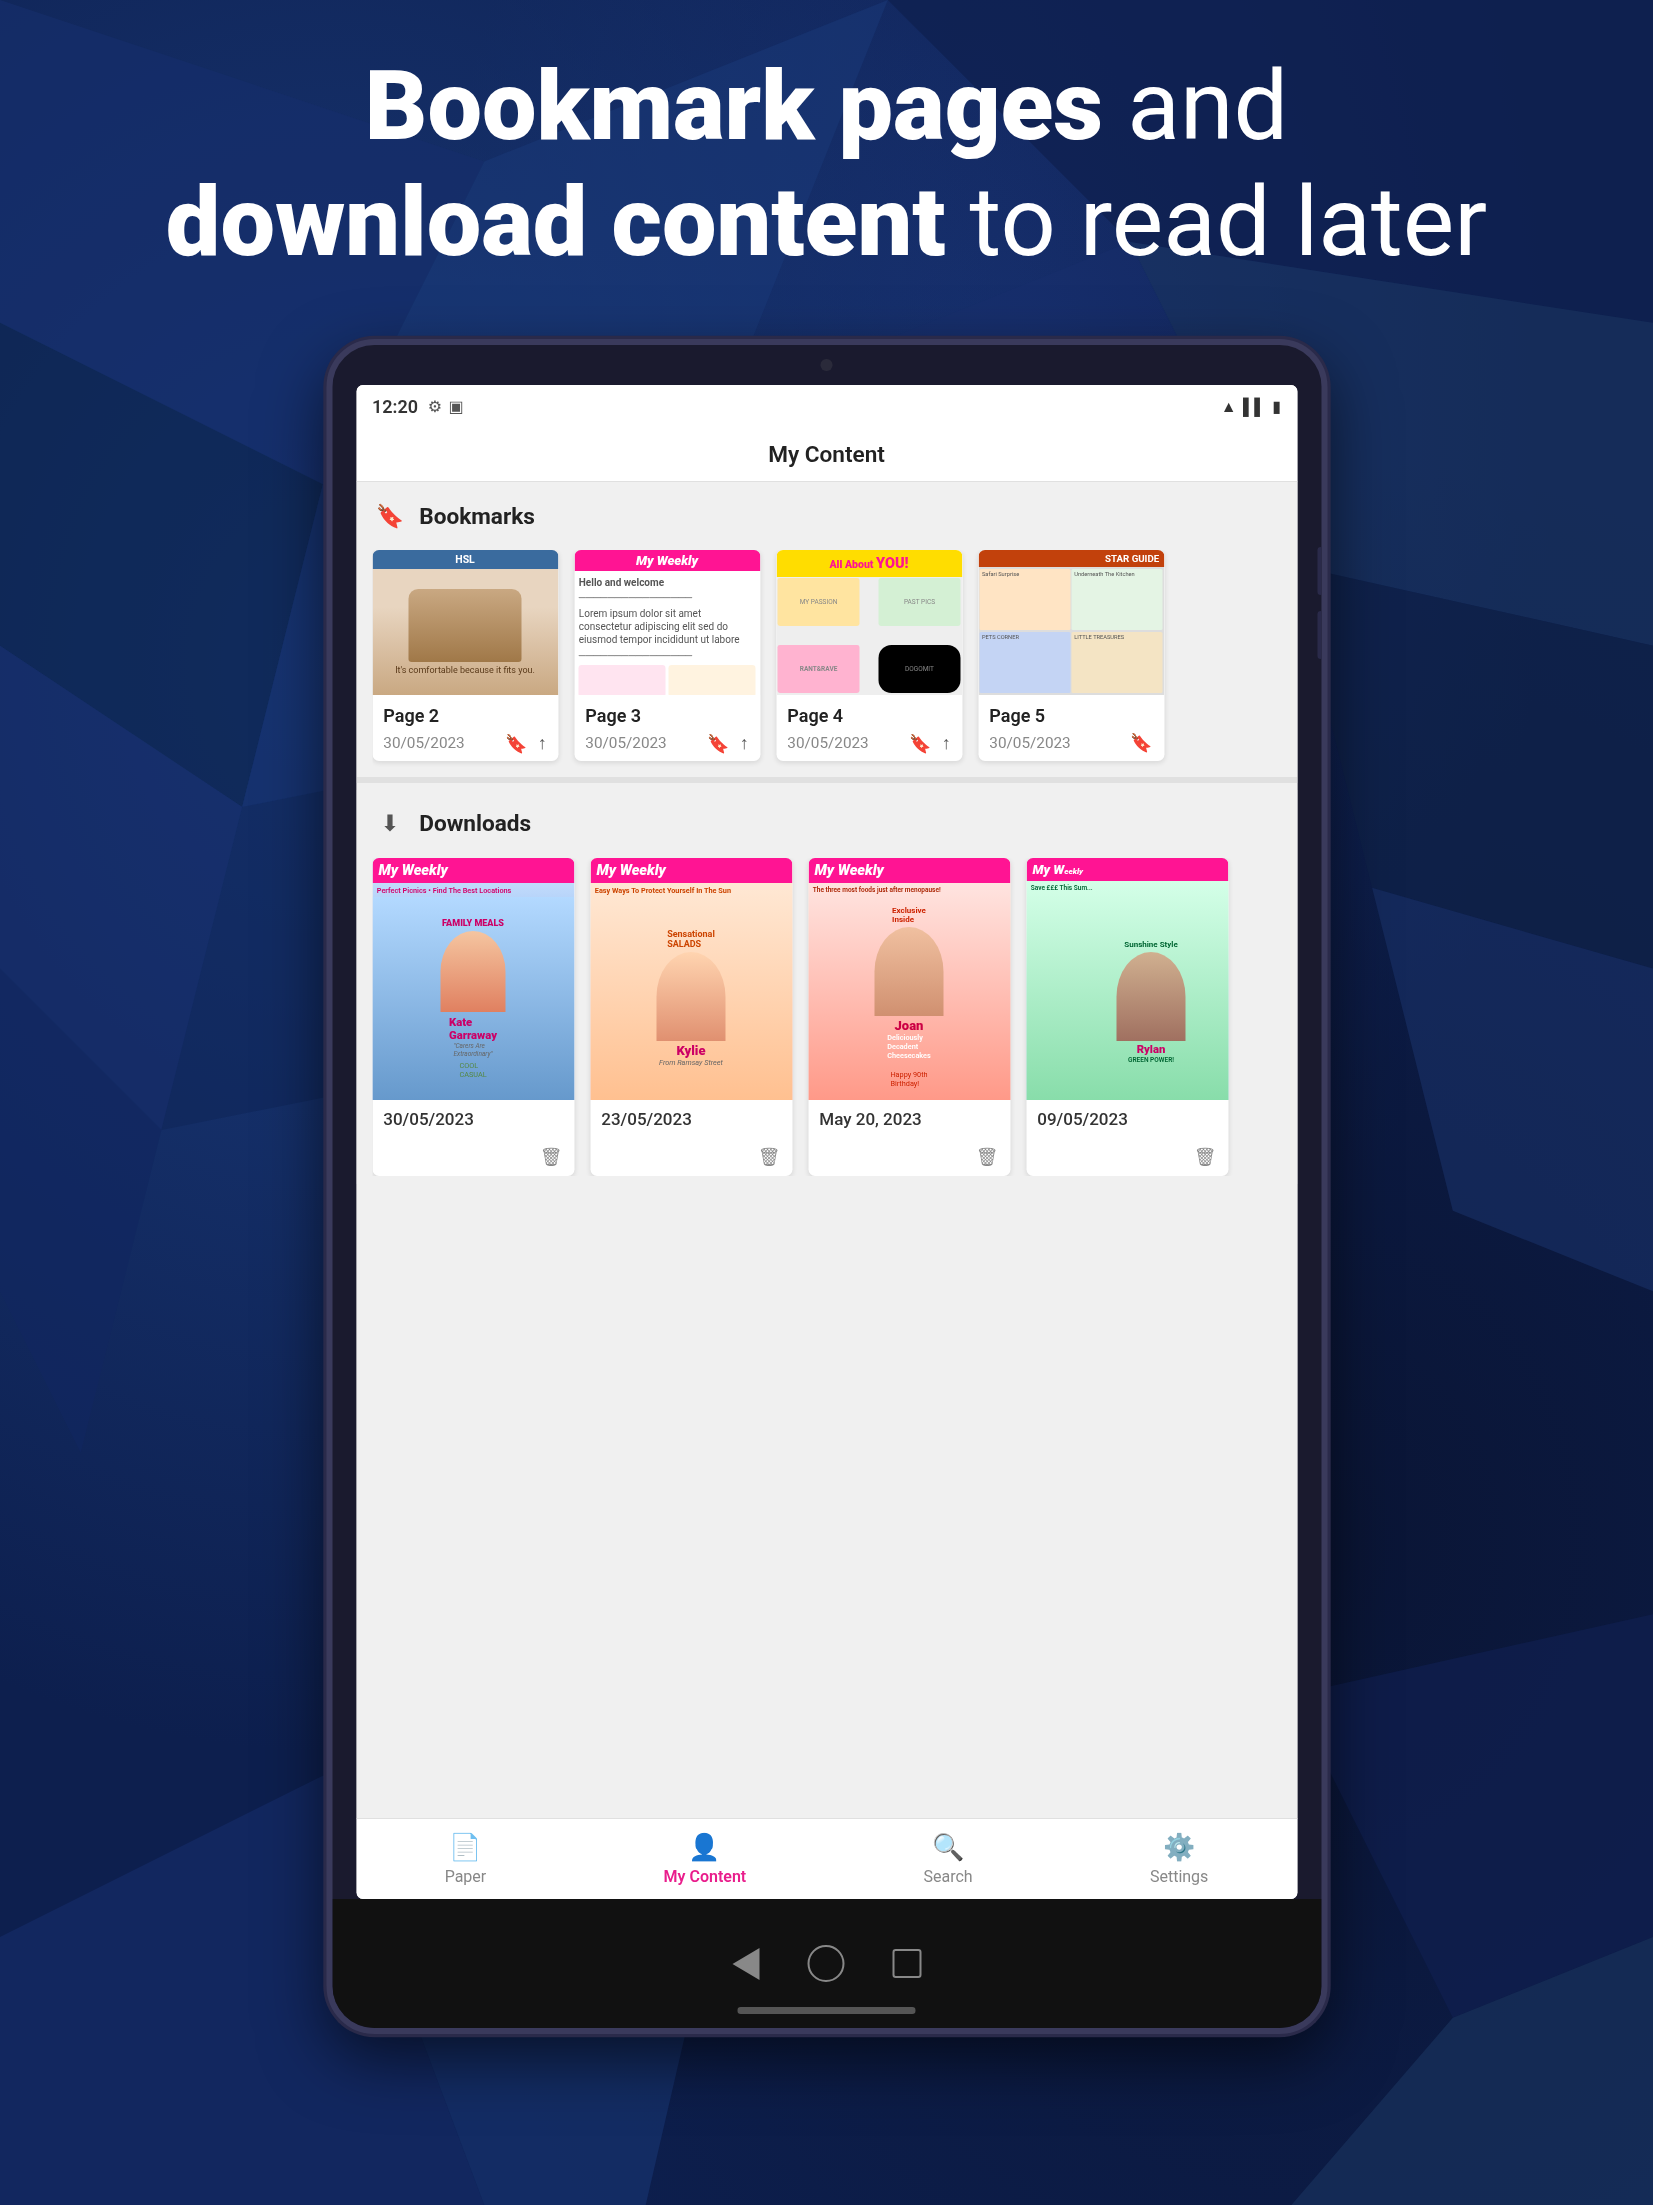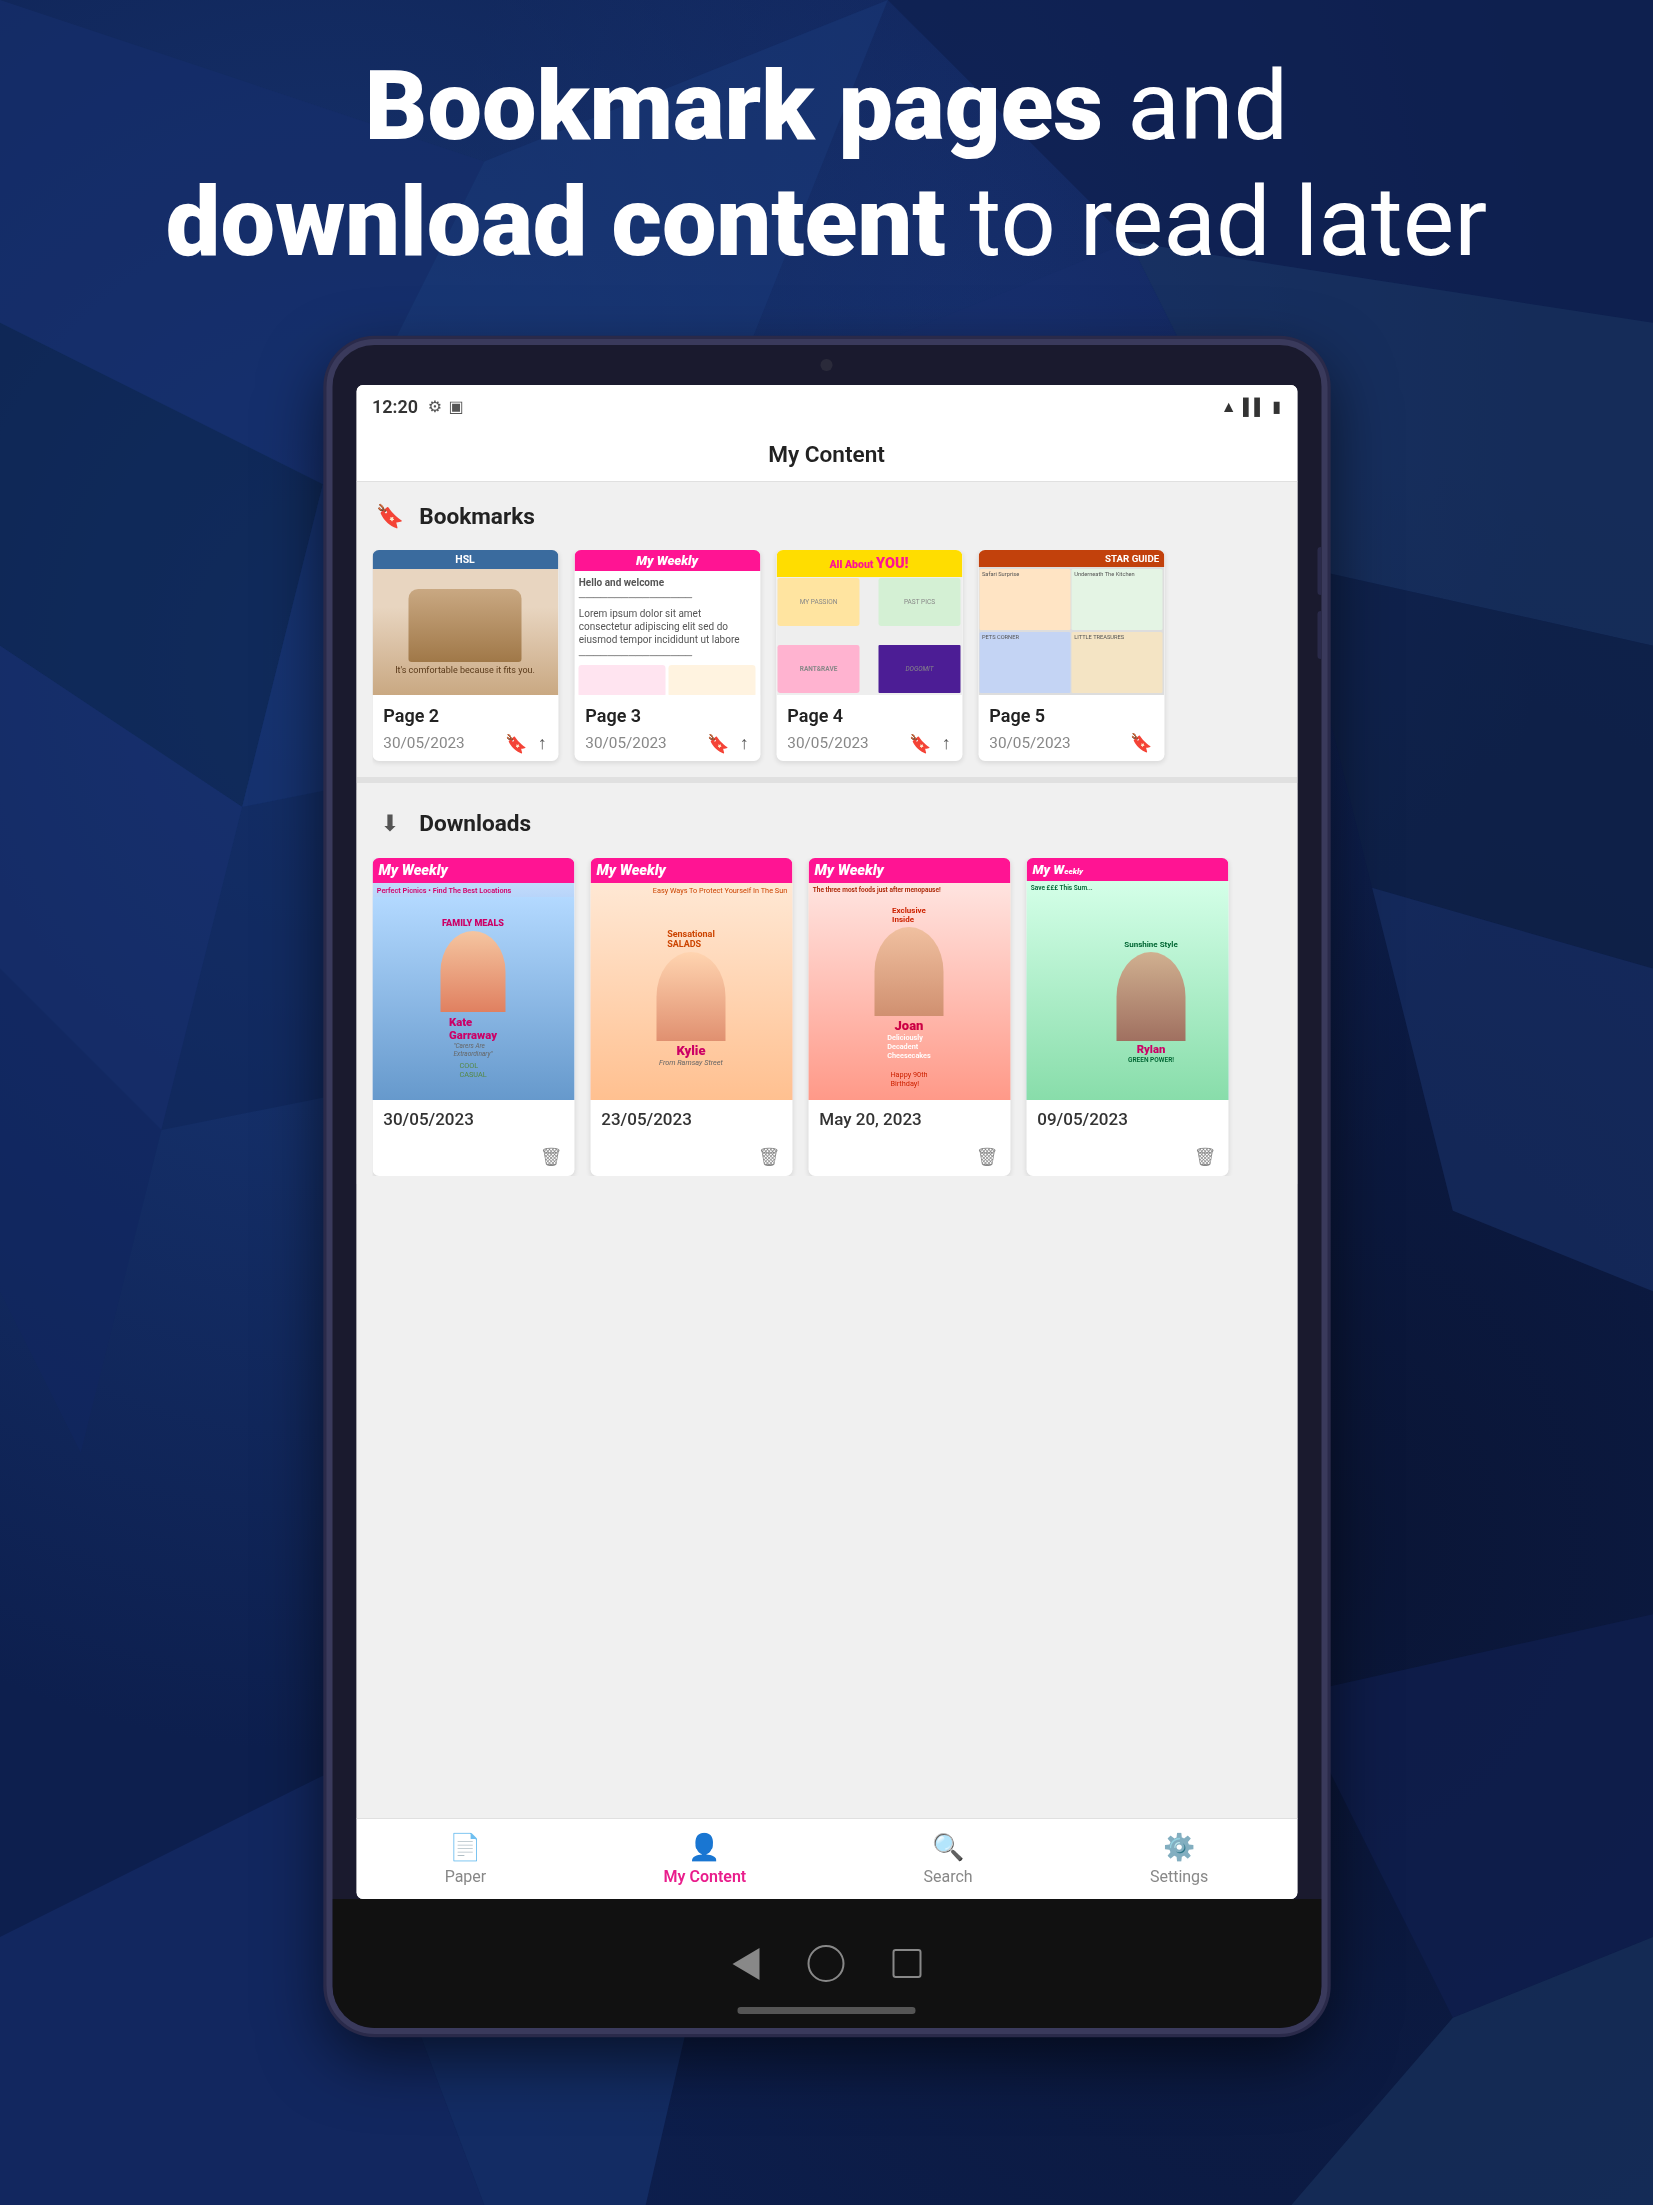--- a/index.html
+++ b/index.html
@@ -489,21 +489,21 @@
           </div>
 
           <div class="bookmark-item">
             <div class="bookmark-thumb">
               <div style="height:100%;background:#fff;display:flex;flex-direction:column;">
                 <div style="background:#ffdd00;padding:4.8px 6.5px;font-size:10.5px;font-weight:900;color:#ff1493;text-align:center;flex-shrink:0;">All About <span style="font-size:14.5px;color:#ff1493;">YOU!</span></div>
                 <div style="flex:1;display:grid;grid-template-columns:1fr 1fr;grid-template-rows:1fr 1fr;gap:19px;background:#eee;padding:1.6px;">
                   <div style="background:#ffe4a0;border-radius:2.4px;display:flex;align-items:center;justify-content:center;font-size:6.5px;color:#888;">MY PASSION</div>
                   <div style="background:#d4f0d4;border-radius:2.4px;display:flex;align-items:center;justify-content:center;font-size:6.5px;color:#888;">PAST PICS</div>
                   <div style="background:#ffb3d0;border-radius:2.4px;display:flex;align-items:center;justify-content:center;font-size:6.5px;color:#888;font-weight:bold;">RANT&amp;RAVE</div>
-                  <div style="background:#4c1d95;border-radius:1px;display:flex;align-items:center;justify-content:center;font-size:6.5px;color:#888;font-style:italic;">DOGOMIT</div>
+                  <div style="background:#000000;border-radius:13px;display:flex;align-items:center;justify-content:center;font-size:6.5px;color:#888;">DOGOMIT</div>
                 </div>
               </div>
             </div>
             <div class="bookmark-info">
               <div class="bookmark-page">Page 4</div>
               <div class="bookmark-date-row">
                 <span class="bookmark-date">30/05/2023</span>
                 <div class="bookmark-actions">
                   <span>🔖</span>
                   <span>↑</span>
@@ -570,21 +570,21 @@
             <div class="download-actions">
               <span>🗑</span>
             </div>
           </div>
 
           <div class="download-item">
             <div class="download-thumb mag-dl-2">
               <div style="height:100%;display:flex;flex-direction:column;">
                 <div style="background:#ff1493;color:white;font-weight:900;font-style:italic;font-size:14.5px;padding:4px 6.5px;text-align:left;">My Weekly</div>
                 <div style="flex:1;background:linear-gradient(180deg,#ffe8d4,#ffc090);display:flex;flex-direction:column;align-items:center;justify-content:center;position:relative;overflow:hidden;">
-                  <div style="position:absolute;top:3.2px;left:4.8px;right:4.8px;font-size:7.3px;color:#cc4400;font-weight:400;text-align:right;">Easy Ways To Protect Yourself In The Sun</div>
+                  <div style="position:absolute;top:3.2px;left:4.8px;right:4.8px;font-size:7.3px;color:#cc4400;font-weight:700;">Easy Ways To Protect Yourself In The Sun</div>
                   <div style="font-size:9px;font-weight:700;color:#cc4400;margin-top:13px;">Sensational<br>SALADS</div>
                   <div style="width:69px;height:89px;background:linear-gradient(180deg,#ffd4b0,#e09070);border-radius:50% 50% 0 0;margin-top:3.2px;"></div>
                   <div style="font-size:13px;font-weight:900;color:#cc0066;margin-top:1.6px;">Kylie</div>
                   <div style="font-size:7.3px;color:#666;font-style:italic;">From Ramsay Street</div>
                 </div>
               </div>
             </div>
             <div class="download-info">
               <div class="download-date">23/05/2023</div>
             </div>

